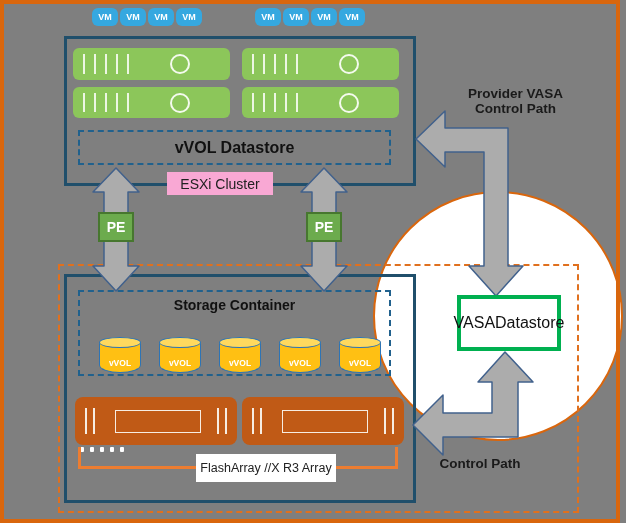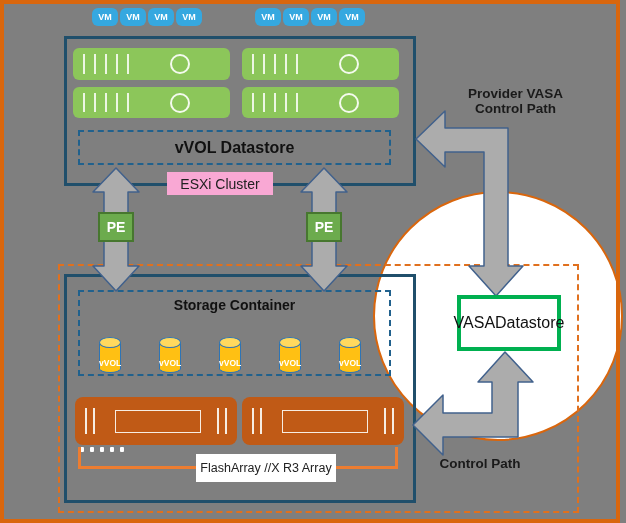--- a/index.html
+++ b/index.html
@@ -51,21 +51,21 @@
 
   
   #flash-box { left:64px; top:274px; width:352px; height:229px; border:3px solid #204F6B; z-index:3; }
 
   
   #storage-container { left:78px; top:290px; width:313px; height:86px; border:2px dashed #20618D; z-index:4;
         text-align:center; }
   #storage-container .title { margin-top:5px; font-weight:bold; font-size:14px; color:#111; }
 
   
-  .cyl { top:337px; width:22px; height:36px; z-index:4; }
+  .cyl { top:337px; width:42px; height:36px; z-index:4; }
   .c1{left:99px}.c2{left:159px}.c3{left:219px}.c4{left:279px}.c5{left:339px}
   .cyl .body { position:absolute; left:0; right:0; top:5px; bottom:0; background:#FFC013;
         border:1.5px solid #2E74B5; border-top:none; border-radius:0 0 21px 21px / 0 0 8px 8px; }
   .cyl .top { position:absolute; left:0; right:0; top:0; height:11px; background:#FFD95E;
         border:1.5px solid #2E74B5; border-radius:50%; }
   .cyl .lbl { position:absolute; left:0; right:0; bottom:5px; text-align:center;
         color:#fff; font-weight:bold; font-size:8.5px; }
 
   
   .fa { top:397px; width:162px; height:48px; background:#C05A16; border-radius:8px; z-index:4; }

